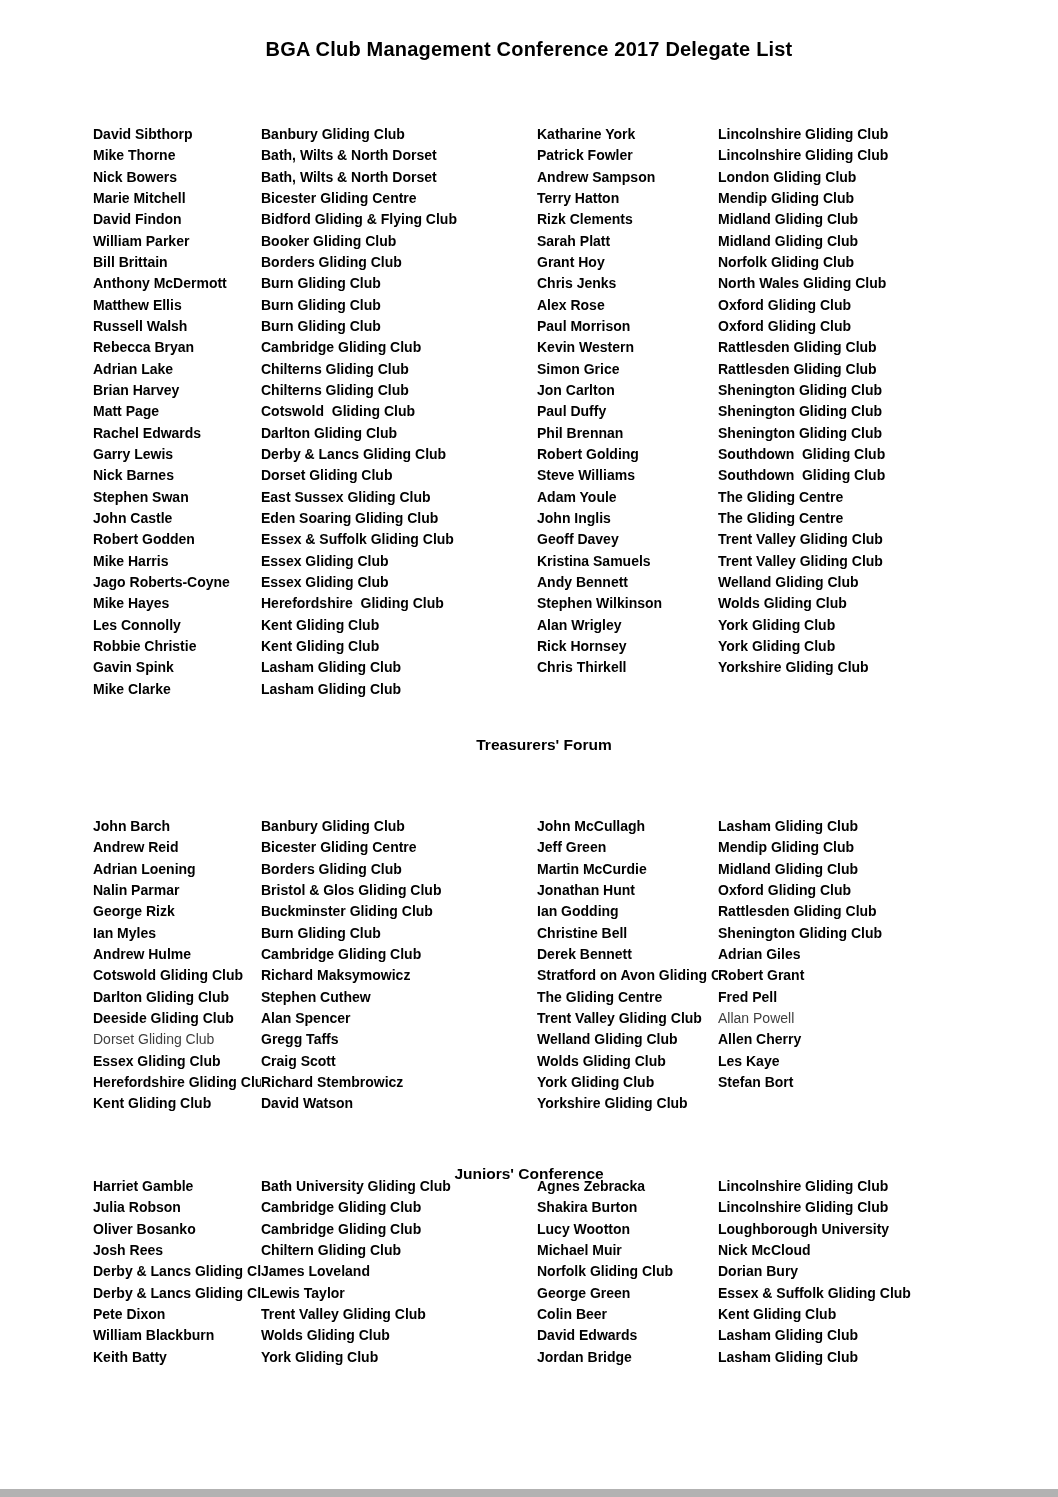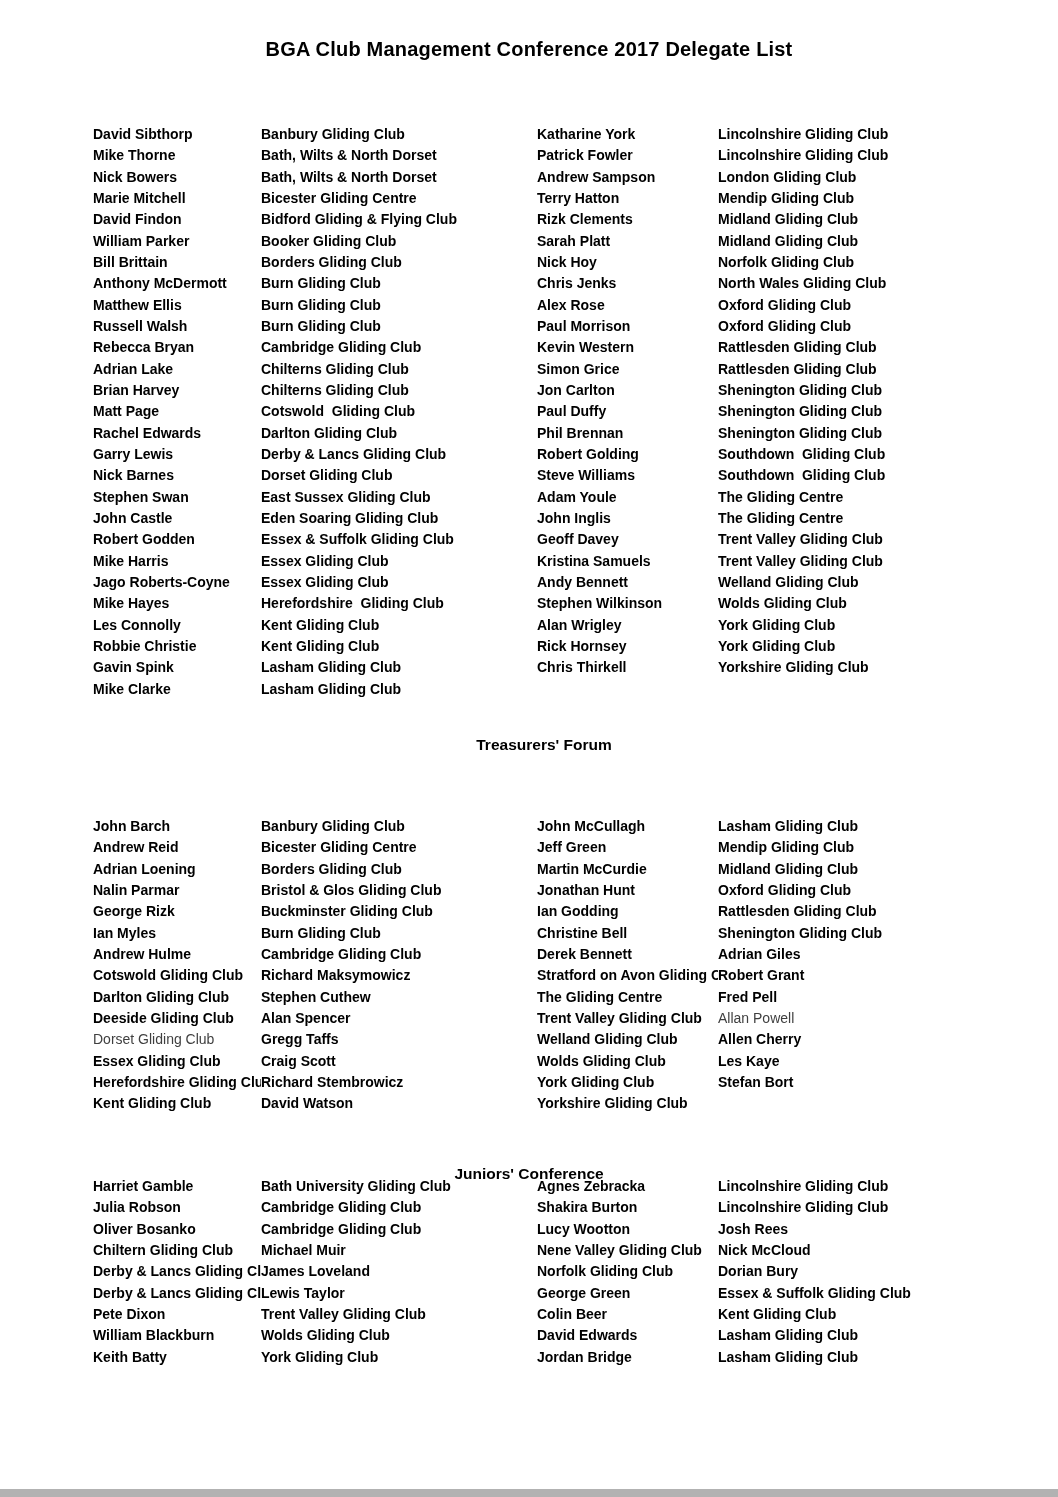--- a/index.html
+++ b/index.html
@@ -67,21 +67,21 @@
           <span class="cell">David Findon</span>
           <span class="cell">Bidford Gliding &amp; Flying Club</span>
           <span class="cell">Rizk Clements</span>
           <span class="cell">Midland Gliding Club</span>
           <span class="cell">William Parker</span>
           <span class="cell">Booker Gliding Club</span>
           <span class="cell">Sarah Platt</span>
           <span class="cell">Midland Gliding Club</span>
           <span class="cell">Bill Brittain</span>
           <span class="cell">Borders Gliding Club</span>
-          <span class="cell">Nick Hoy</span>
+          <span class="cell">Grant Hoy</span>
           <span class="cell">Norfolk Gliding Club</span>
           <span class="cell">Anthony McDermott</span>
           <span class="cell">Burn Gliding Club</span>
           <span class="cell">Chris Jenks</span>
           <span class="cell">North Wales Gliding Club</span>
           <span class="cell">Matthew Ellis</span>
           <span class="cell">Burn Gliding Club</span>
           <span class="cell">Alex Rose</span>
           <span class="cell">Oxford Gliding Club</span>
           <span class="cell">Russell Walsh</span>
@@ -225,24 +225,24 @@
           <span class="cell">Bath University Gliding Club</span>
           <span class="cell">Agnes Zebracka</span>
           <span class="cell">Lincolnshire Gliding Club</span>
           <span class="cell">Julia Robson</span>
           <span class="cell">Cambridge Gliding Club</span>
           <span class="cell">Shakira Burton</span>
           <span class="cell">Lincolnshire Gliding Club</span>
           <span class="cell">Oliver Bosanko</span>
           <span class="cell">Cambridge Gliding Club</span>
           <span class="cell">Lucy Wootton</span>
+          <span class="cell">Loughborough University</span>
           <span class="cell">Josh Rees</span>
           <span class="cell">Chiltern Gliding Club</span>
           <span class="cell">Michael Muir</span>
-          <span class="cell">Nene Valley Gliding Club</span>
           <span class="cell">Nick McCloud</span>
           <span class="cell">Derby &amp; Lancs Gliding Club</span>
           <span class="cell">James Loveland</span>
           <span class="cell">Norfolk Gliding Club</span>
           <span class="cell">Dorian Bury</span>
           <span class="cell">Derby &amp; Lancs Gliding Club</span>
           <span class="cell">Lewis Taylor</span>
           <span class="cell">George Green</span>
           <span class="cell">Essex &amp; Suffolk Gliding Club</span>
           <span class="cell">Pete Dixon</span>

